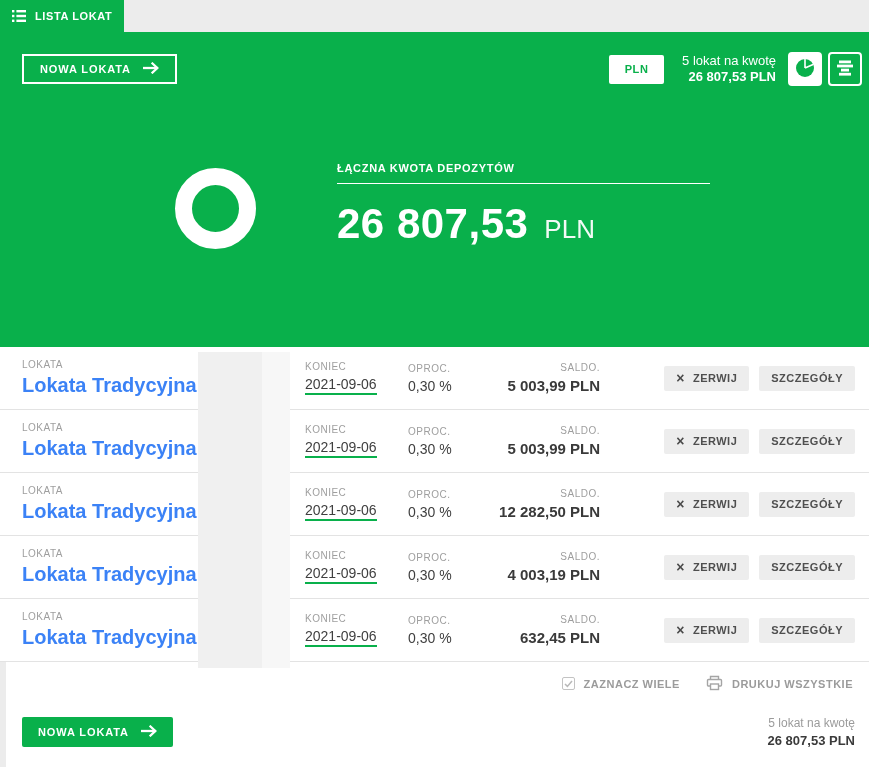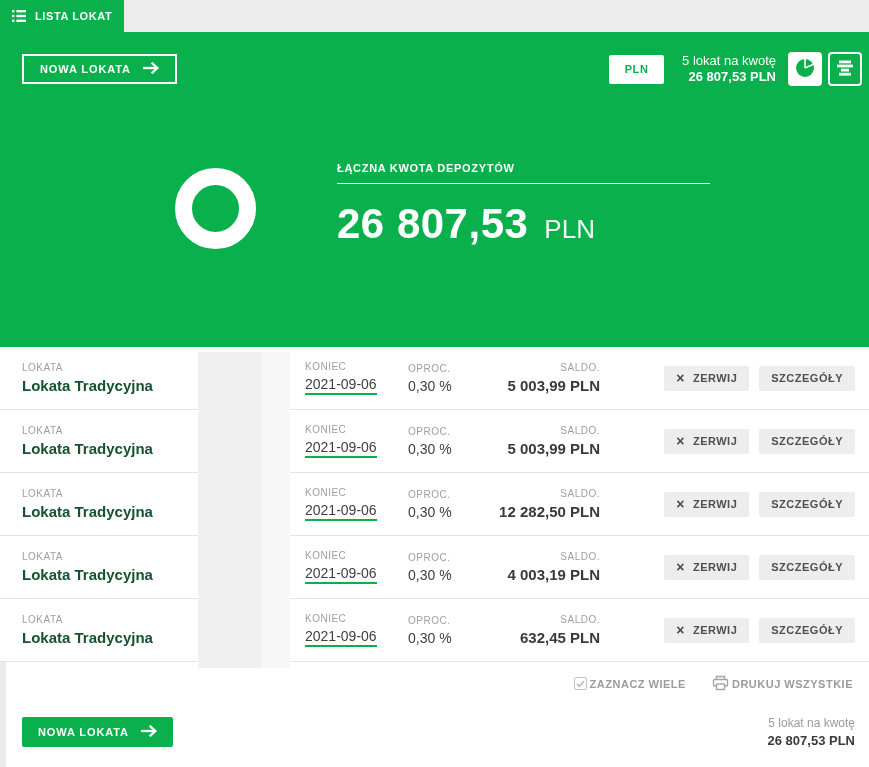--- a/index.html
+++ b/index.html
@@ -45,40 +45,40 @@
   .hero-amount{font-size:42px;font-weight:bold;letter-spacing:.5px;}
   .hero-currency{font-size:26px;opacity:.95;}
 
   
   .rows{position:relative;}
   .row{position:relative;display:flex;align-items:center;height:63px;border-bottom:1px solid var(--divider);
        padding-left:22px;}
   .cell{display:flex;flex-direction:column;gap:4px;}
   .cell-label{font-size:10px;color:#9e9e9e;letter-spacing:.5px;}
   .cell-name{width:283px;}
-  .name-val{font-size:15px;font-weight:bold;color:#14532d;}
+  .name-val{font-size:20px;font-weight:bold;color:#3b82f6;}
   .cell-end{width:103px;}
   .end-val{font-size:14px;color:#3f3f3f;}
   .end-val span{display:inline-block;border-bottom:2px solid var(--brand-green);padding-bottom:1px;cursor:pointer;}
   .cell-rate{width:92px;}
   .rate-val{font-size:14px;color:#3f3f3f;}
   .cell-saldo{width:100px;text-align:right;align-items:flex-end;}
   .saldo-val{font-size:15px;font-weight:bold;color:#3a3a3a;white-space:nowrap;}
   .row-actions{margin-left:auto;display:flex;gap:10px;padding-right:14px;}
   .btn-flat{display:inline-flex;align-items:center;gap:8px;height:25px;padding:0 12px;background:var(--button-gray);
        border:none;border-radius:2px;font-size:11px;font-weight:bold;color:#4f4f4f;letter-spacing:.5px;
        font-family:inherit;cursor:pointer;white-space:nowrap;}
   .x-glyph{font-size:14px;font-weight:bold;color:#4a4a4a;line-height:1;}
 
   .redacted{position:absolute;left:198px;top:5px;width:92px;height:316px;z-index:2;
        background:linear-gradient(to right,#f0f0f0 0 70%,#f7f7f7 70% 100%);}
 
   
   .tools{display:flex;justify-content:flex-end;align-items:center;gap:26px;height:43px;padding-right:16px;}
-  .tool{display:flex;align-items:center;gap:3px;font-size:11px;font-weight:bold;color:var(--text-gray);
+  .tool{display:flex;align-items:center;gap:9px;font-size:11px;font-weight:bold;color:var(--text-gray);
        letter-spacing:.5px;cursor:pointer;background:none;border:none;font-family:inherit;}
   .checkbox{width:13px;height:13px;border:1px solid #c3c3c3;border-radius:2px;display:inline-flex;
        align-items:center;justify-content:center;}
 
   .bottom{position:relative;height:62px;}
   .left-edge{position:absolute;left:0;top:-43px;width:6px;height:105px;background:#ececec;}
   .btn-solid{position:absolute;left:22px;top:12px;height:30px;display:inline-flex;align-items:center;gap:12px;
        padding:0 16px;background:var(--brand-green);border:none;border-radius:2px;color:#fff;font-size:11px;
        font-weight:bold;letter-spacing:.9px;font-family:inherit;cursor:pointer;}
   .bottom-summary{position:absolute;right:14px;top:10px;text-align:right;}

